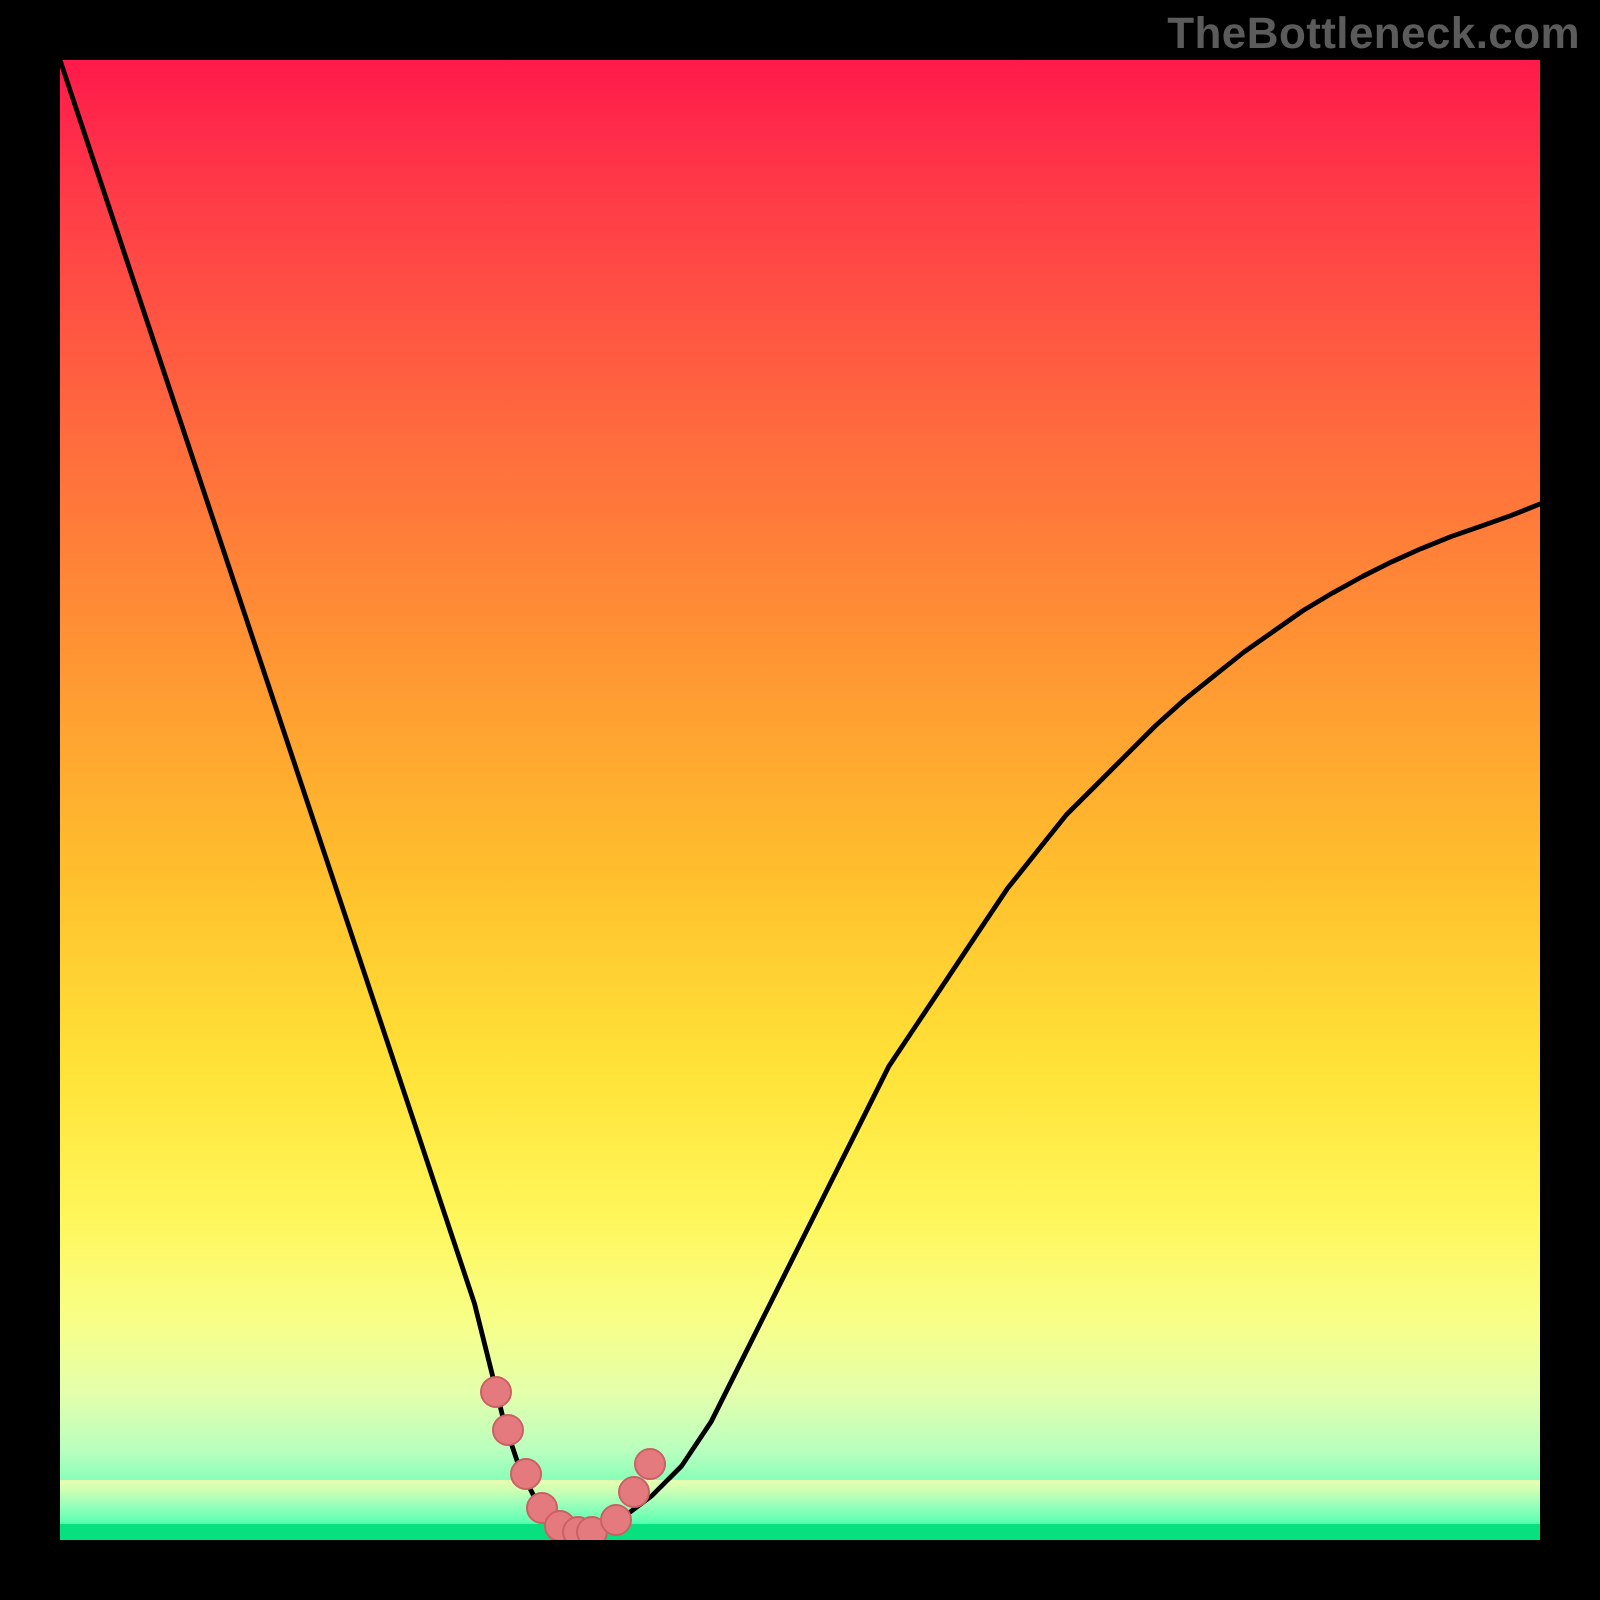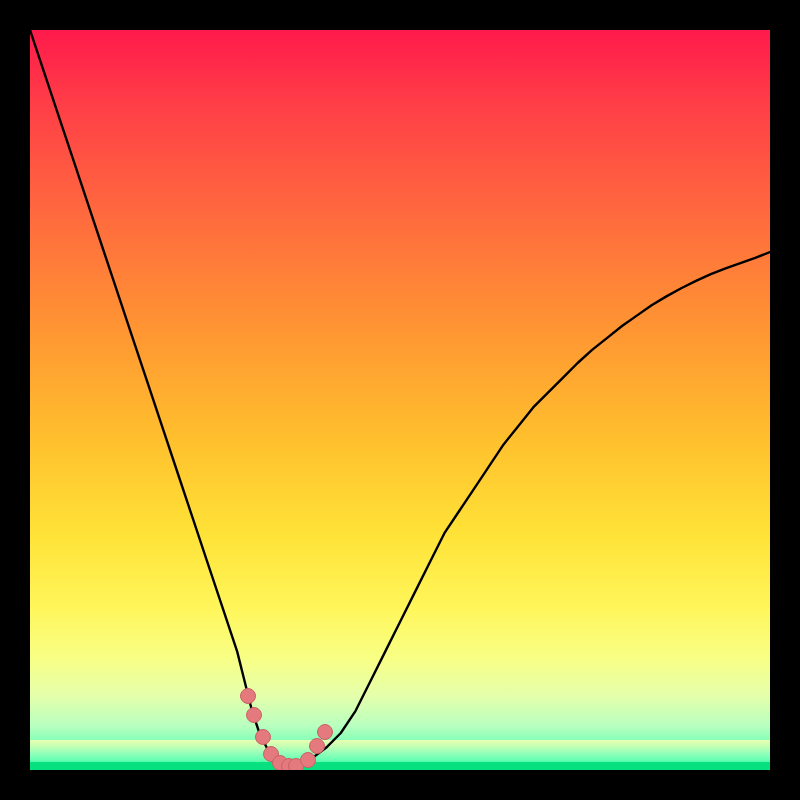--- a/index.html
+++ b/index.html
@@ -80,20 +80,21 @@
     border-radius: 50%;
     background: #e47a7e;
     border: 1.5px solid #c96166;
     transform: translate(-50%, -50%);
   }
 </style>
 </head>
 <body>
 
 <div class="frame">
+  <div class="watermark">TheBottleneck.com</div>
   <div class="plot">
     <div class="bg-gradient"></div>
     <div class="green-band"></div>
     <div class="green-core"></div>
     <svg class="curve" viewBox="0 0 740 740" preserveAspectRatio="none">
       <path id="curve-path" d="M0.00 0.00 L14.80 44.40 L29.60 88.80 L44.40 133.20 L59.20 177.60 L74.00 222.00 L88.80 266.40 L103.60 310.80 L118.40 355.20 L133.20 399.60 L148.00 444.00 L162.80 488.40 L177.60 532.80 L192.40 577.20 L207.20 621.60 L214.60 651.20 L222.00 680.80 L229.40 703.00 L236.80 717.80 L244.20 728.90 L251.60 734.08 L259.00 736.30 L266.40 736.30 L273.80 734.08 L281.20 728.90 L296.00 717.80 L310.80 703.00 L325.60 680.80 L340.40 651.20 L355.20 621.60 L370.00 592.00 L384.80 562.40 L399.60 532.80 L414.40 503.20 L429.20 481.00 L444.00 458.80 L458.80 436.60 L473.60 414.40 L488.40 395.90 L503.20 377.40 L518.00 362.60 L532.80 347.80 L547.60 333.00 L562.40 319.68 L577.20 307.84 L592.00 296.00 L606.80 285.64 L621.60 275.28 L636.40 266.40 L651.20 258.26 L666.00 250.86 L680.80 244.20 L695.60 238.28 L710.40 233.10 L725.20 227.92 L740.00 222.00" stroke="#000000" stroke-width="2.4" fill="none" stroke-linecap="round" stroke-linejoin="round"></path>
     </svg>
     <div id="markers">
         <div class="marker" style="left: 218.3px; top: 666px; background: rgb(228, 122, 126); border-color: rgb(201, 97, 102);"></div>
         <div class="marker" style="left: 224.22px; top: 684.5px; background: rgb(228, 122, 126); border-color: rgb(201, 97, 102);"></div>

